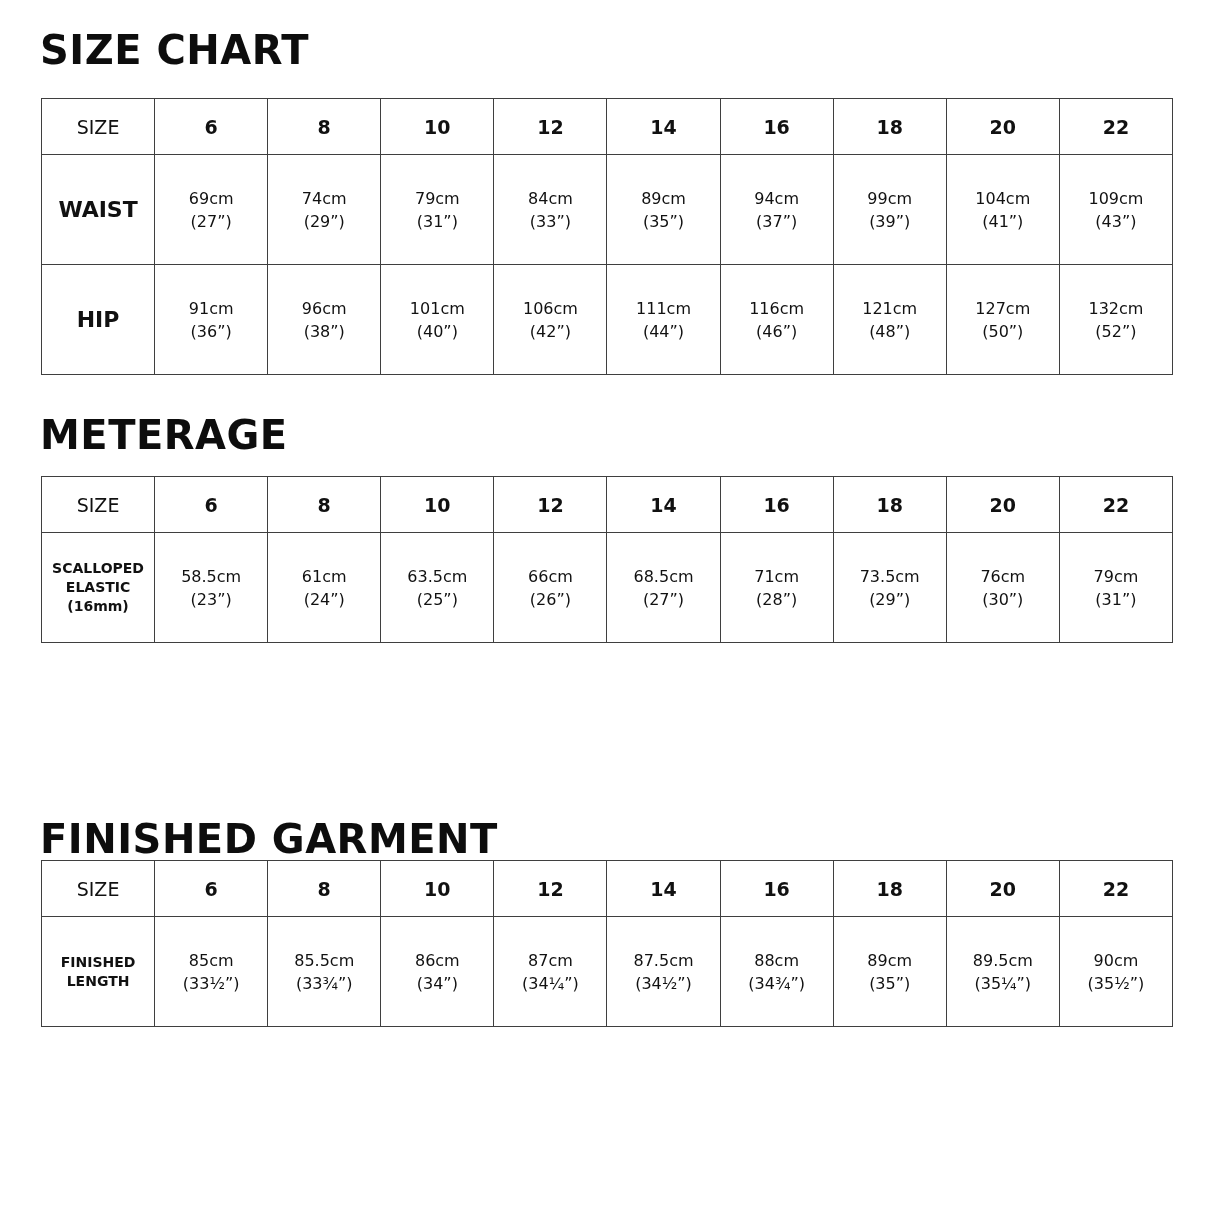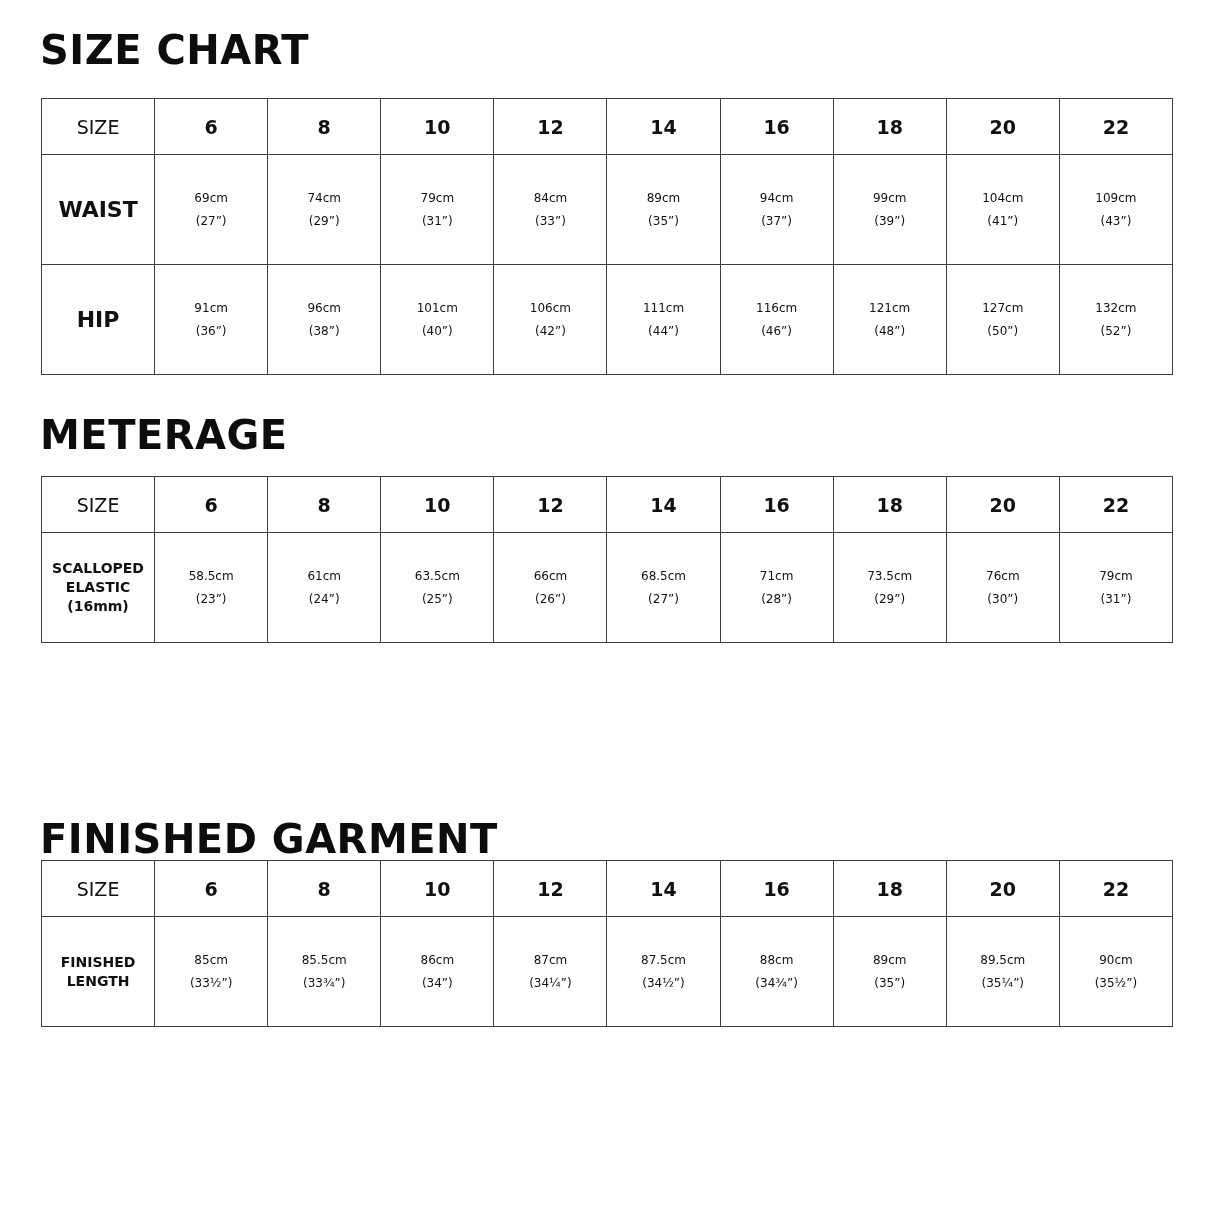--- a/index.html
+++ b/index.html
@@ -47,21 +47,21 @@
   }
   table.chart tr.head td.num {
     font-weight: bold;
   }
   table.chart tr.head td.rowlabel {
     font-weight: normal;
     font-size: 19px;
   }
   table.chart tr.body td {
     height: 109px;
-    font-size: 12px;
+    font-size: 16px;
     line-height: 23px;
   }
   table.chart tr.body td.rowlabel {
     font-weight: bold;
     font-size: 22px;
   }
   table.chart tr.body td.rowlabel.small {
     font-size: 14px;
     line-height: 19px;
   }

